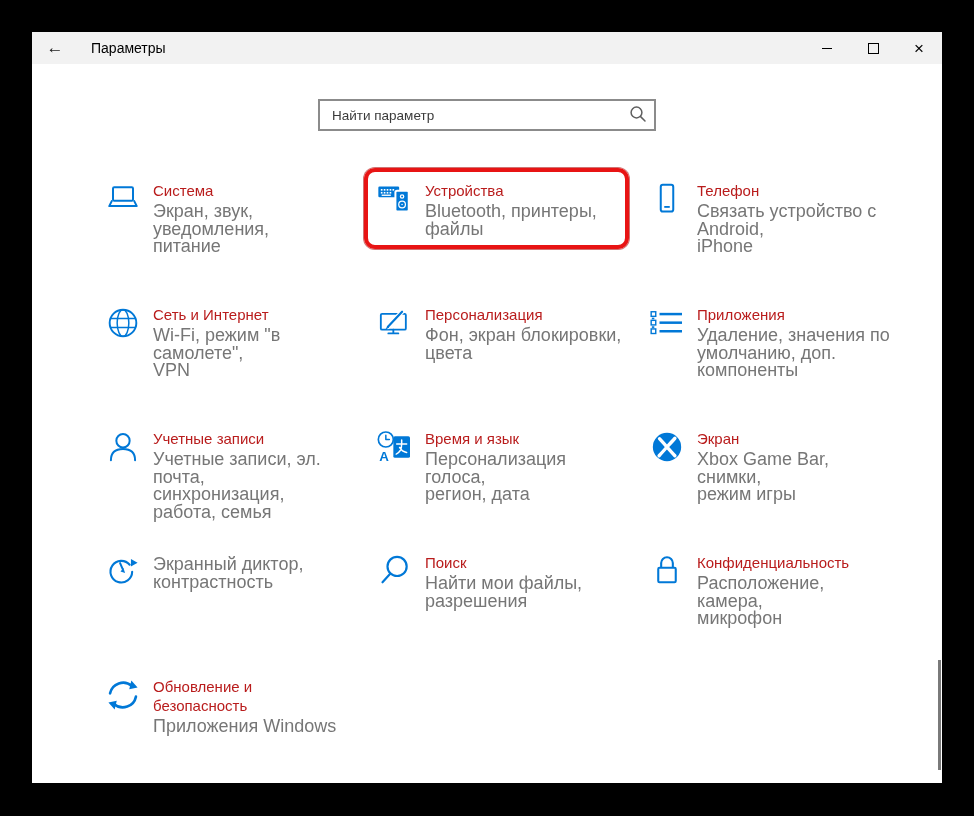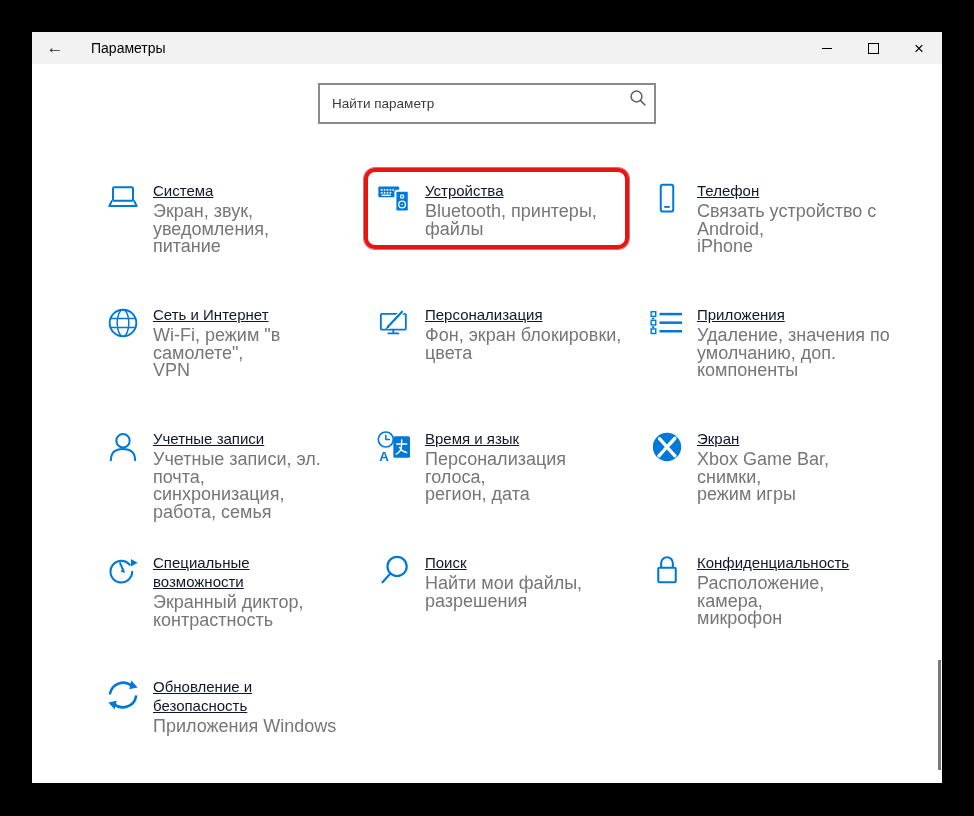--- a/index.html
+++ b/index.html
@@ -14,36 +14,36 @@
   .back-btn{width:46px;height:32px;border:none;background:transparent;cursor:pointer;
             font-size:17px;line-height:32px;color:#1a1a1a;padding:0;}
   .tb-title{font-size:14px;color:#000;line-height:32px;padding-left:13px;}
   .tb-spacer{flex:1;}
   .tb-btn{width:46px;height:32px;border:none;background:transparent;cursor:pointer;
           display:flex;align-items:center;justify-content:center;padding:0;color:#000;}
   .min-glyph{display:block;width:10px;height:1px;background:#000;}
   .max-glyph{display:block;width:9px;height:9px;border:1px solid #000;background:transparent;}
   .close-glyph{font-size:17px;line-height:1;color:#000;}
   
-  .search-box{position:absolute;left:286px;top:51px;width:338px;height:41px;border-radius:12px;}
+  .search-box{position:absolute;left:286px;top:67px;width:338px;height:32px;border-radius:12px;}
   .search-box input{
     box-sizing:border-box;width:100%;height:100%;border:2px solid #8b8b8b;background:#fff;
     font-family:inherit;font-size:13.5px;color:#1f1f1f;padding:0 36px 0 12px;outline:none;
   }
   .search-box input::placeholder{color:#3a3a3a;opacity:1;}
   .search-glass{position:absolute;right:9px;top:6px;width:18px;height:18px;cursor:pointer;}
   
   .grid{position:absolute;left:62px;top:138px;display:grid;
         grid-template-columns:repeat(3,272px);grid-auto-rows:124px;}
   .tile{position:relative;width:261px;height:77px;cursor:pointer;}
   .highlight-ring{position:absolute;inset:-2px;border:4px solid #e81414;border-radius:11px;
                   box-shadow:0 0 0 1px rgba(170,0,0,.55);pointer-events:none;}
   .tile-icon{position:absolute;left:9px;top:9px;width:40px;height:40px;}
   .tile-text{position:absolute;left:59px;top:11px;width:198px;}
-  .tile-title{font-size:15px;line-height:19px;color:#0f172a;white-space:pre-line;text-decoration:underline;}
+  .tile-title{font-size:15px;line-height:19px;color:#b91c1c;white-space:pre-line;}
   .tile-subtitle{font-size:18px;line-height:17.5px;color:#767676;margin-top:3px;white-space:pre-line;}
   
   .scroll-thumb{position:absolute;right:1px;top:628px;width:3px;height:110px;background:#7a7a7a;cursor:pointer;}
   .sprite{position:absolute;width:0;height:0;overflow:hidden;}
 </style>
 </head>
 <body>
 
 <svg class="sprite" xmlns="http://www.w3.org/2000/svg" aria-hidden="true">
   <defs>
@@ -284,22 +284,20 @@
     </div>
   </div>
 
   <div class="cell">
     <div class="tile">
 
       <span class="tile-icon"><svg viewBox="0 0 48 48" width="40" height="40">
               <use href="#sym-accessibility-icon"></use>
             </svg></span>
       <div class="tile-text">
-        <div class="tile-title">Специальные
-возможности</div>
         <div class="tile-subtitle">Экранный диктор,
 контрастность</div>
       </div>
     </div>
   </div>
 
   <div class="cell">
     <div class="tile">
 
       <span class="tile-icon"><svg viewBox="0 0 48 48" width="40" height="40">

